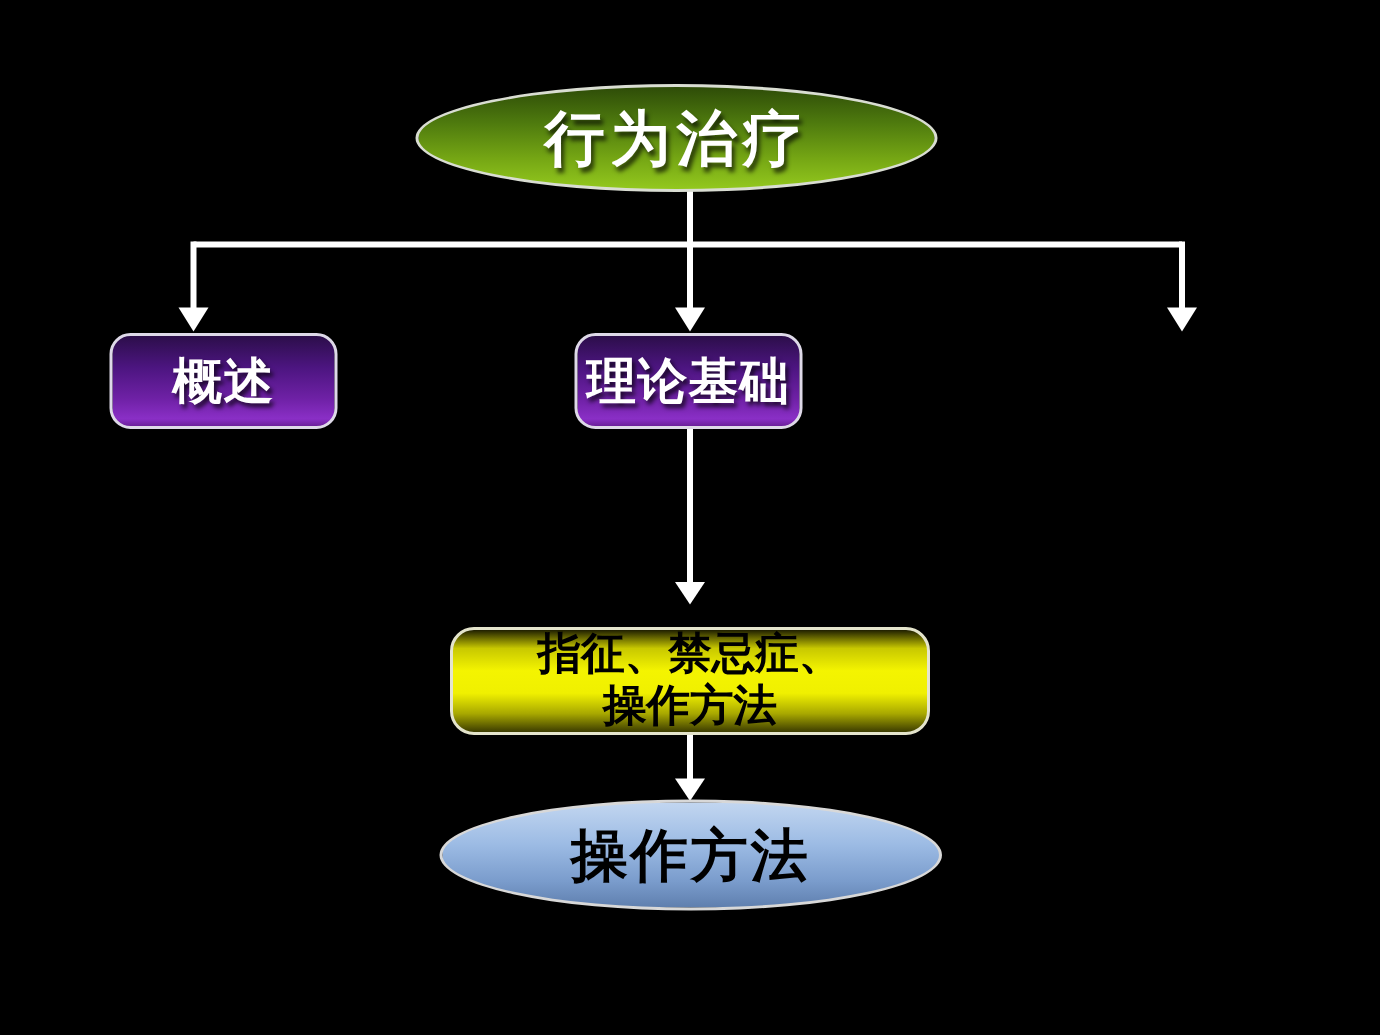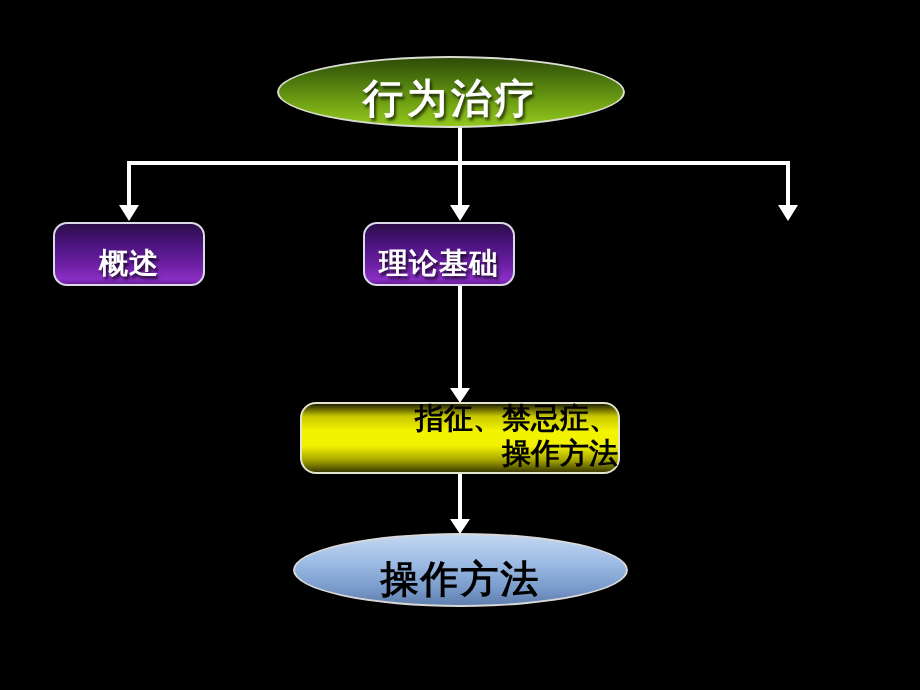--- a/index.html
+++ b/index.html
@@ -11,55 +11,55 @@
     position: relative;
     width: 920px;
     height: 690px;
     background: #000000;
     overflow: hidden;
     font-family: "Liberation Sans", "DejaVu Sans", sans-serif;
   }
   .node {
     position: absolute;
     display: flex;
-    align-items: flex-end;
+    align-items: center;
     justify-content: center;
     text-align: center;
     box-sizing: border-box;
     font-weight: bold;
-    font-family: Liberation Mono, monospace;
   }
   
   .ellipse-root {
     left: 277px; top: 56px; width: 348px; height: 72px;
     border-radius: 50%;
     background: linear-gradient(180deg, #2e4c08 0%, #4e7a0e 35%, #75a614 70%, #93c81e 100%);
     border: 2px solid #d9ddd2;
     color: #ffffff;
     font-size: 40px;
     letter-spacing: 4px;
     text-shadow: 2px 3px 3px rgba(0,0,0,0.65);
   }
   
   .box-purple {
     width: 152px; height: 64px; top: 222px;
     border-radius: 14px;
     background: linear-gradient(180deg, #2c0e4a 0%, #4c1580 35%, #6f21a6 70%, #8a2fc6 92%, #6b1f9a 100%);
     border: 2px solid #ded9e8;
     color: #ffffff;
-    font-size: 29px;
+    font-size: 33px;
     letter-spacing: 1px;
     text-shadow: 2px 3px 3px rgba(0,0,0,0.7);
+    margin-left: 20px;
   }
   .box-overview  { left: 53px;  }
   .box-theory    { left: 363px; }
   .box-operation { left: 712px; }
   
   .box-yellow {
-    left: 300px; top: 402px; width: 320px; height: 72px;
+    left: 300px; top: 418px; width: 320px; height: 72px;
     border-radius: 16px;
     background: linear-gradient(180deg, #1f1f00 0%, #c8c800 18%, #f4f400 40%, #f0f000 62%, #a8a800 82%, #3c3c00 100%);
     border: 2px solid #e4e4cc;
     color: #000000;
     font-size: 29px;
     line-height: 35px;
     flex-direction: column;
   }
   
   .ellipse-blue {

